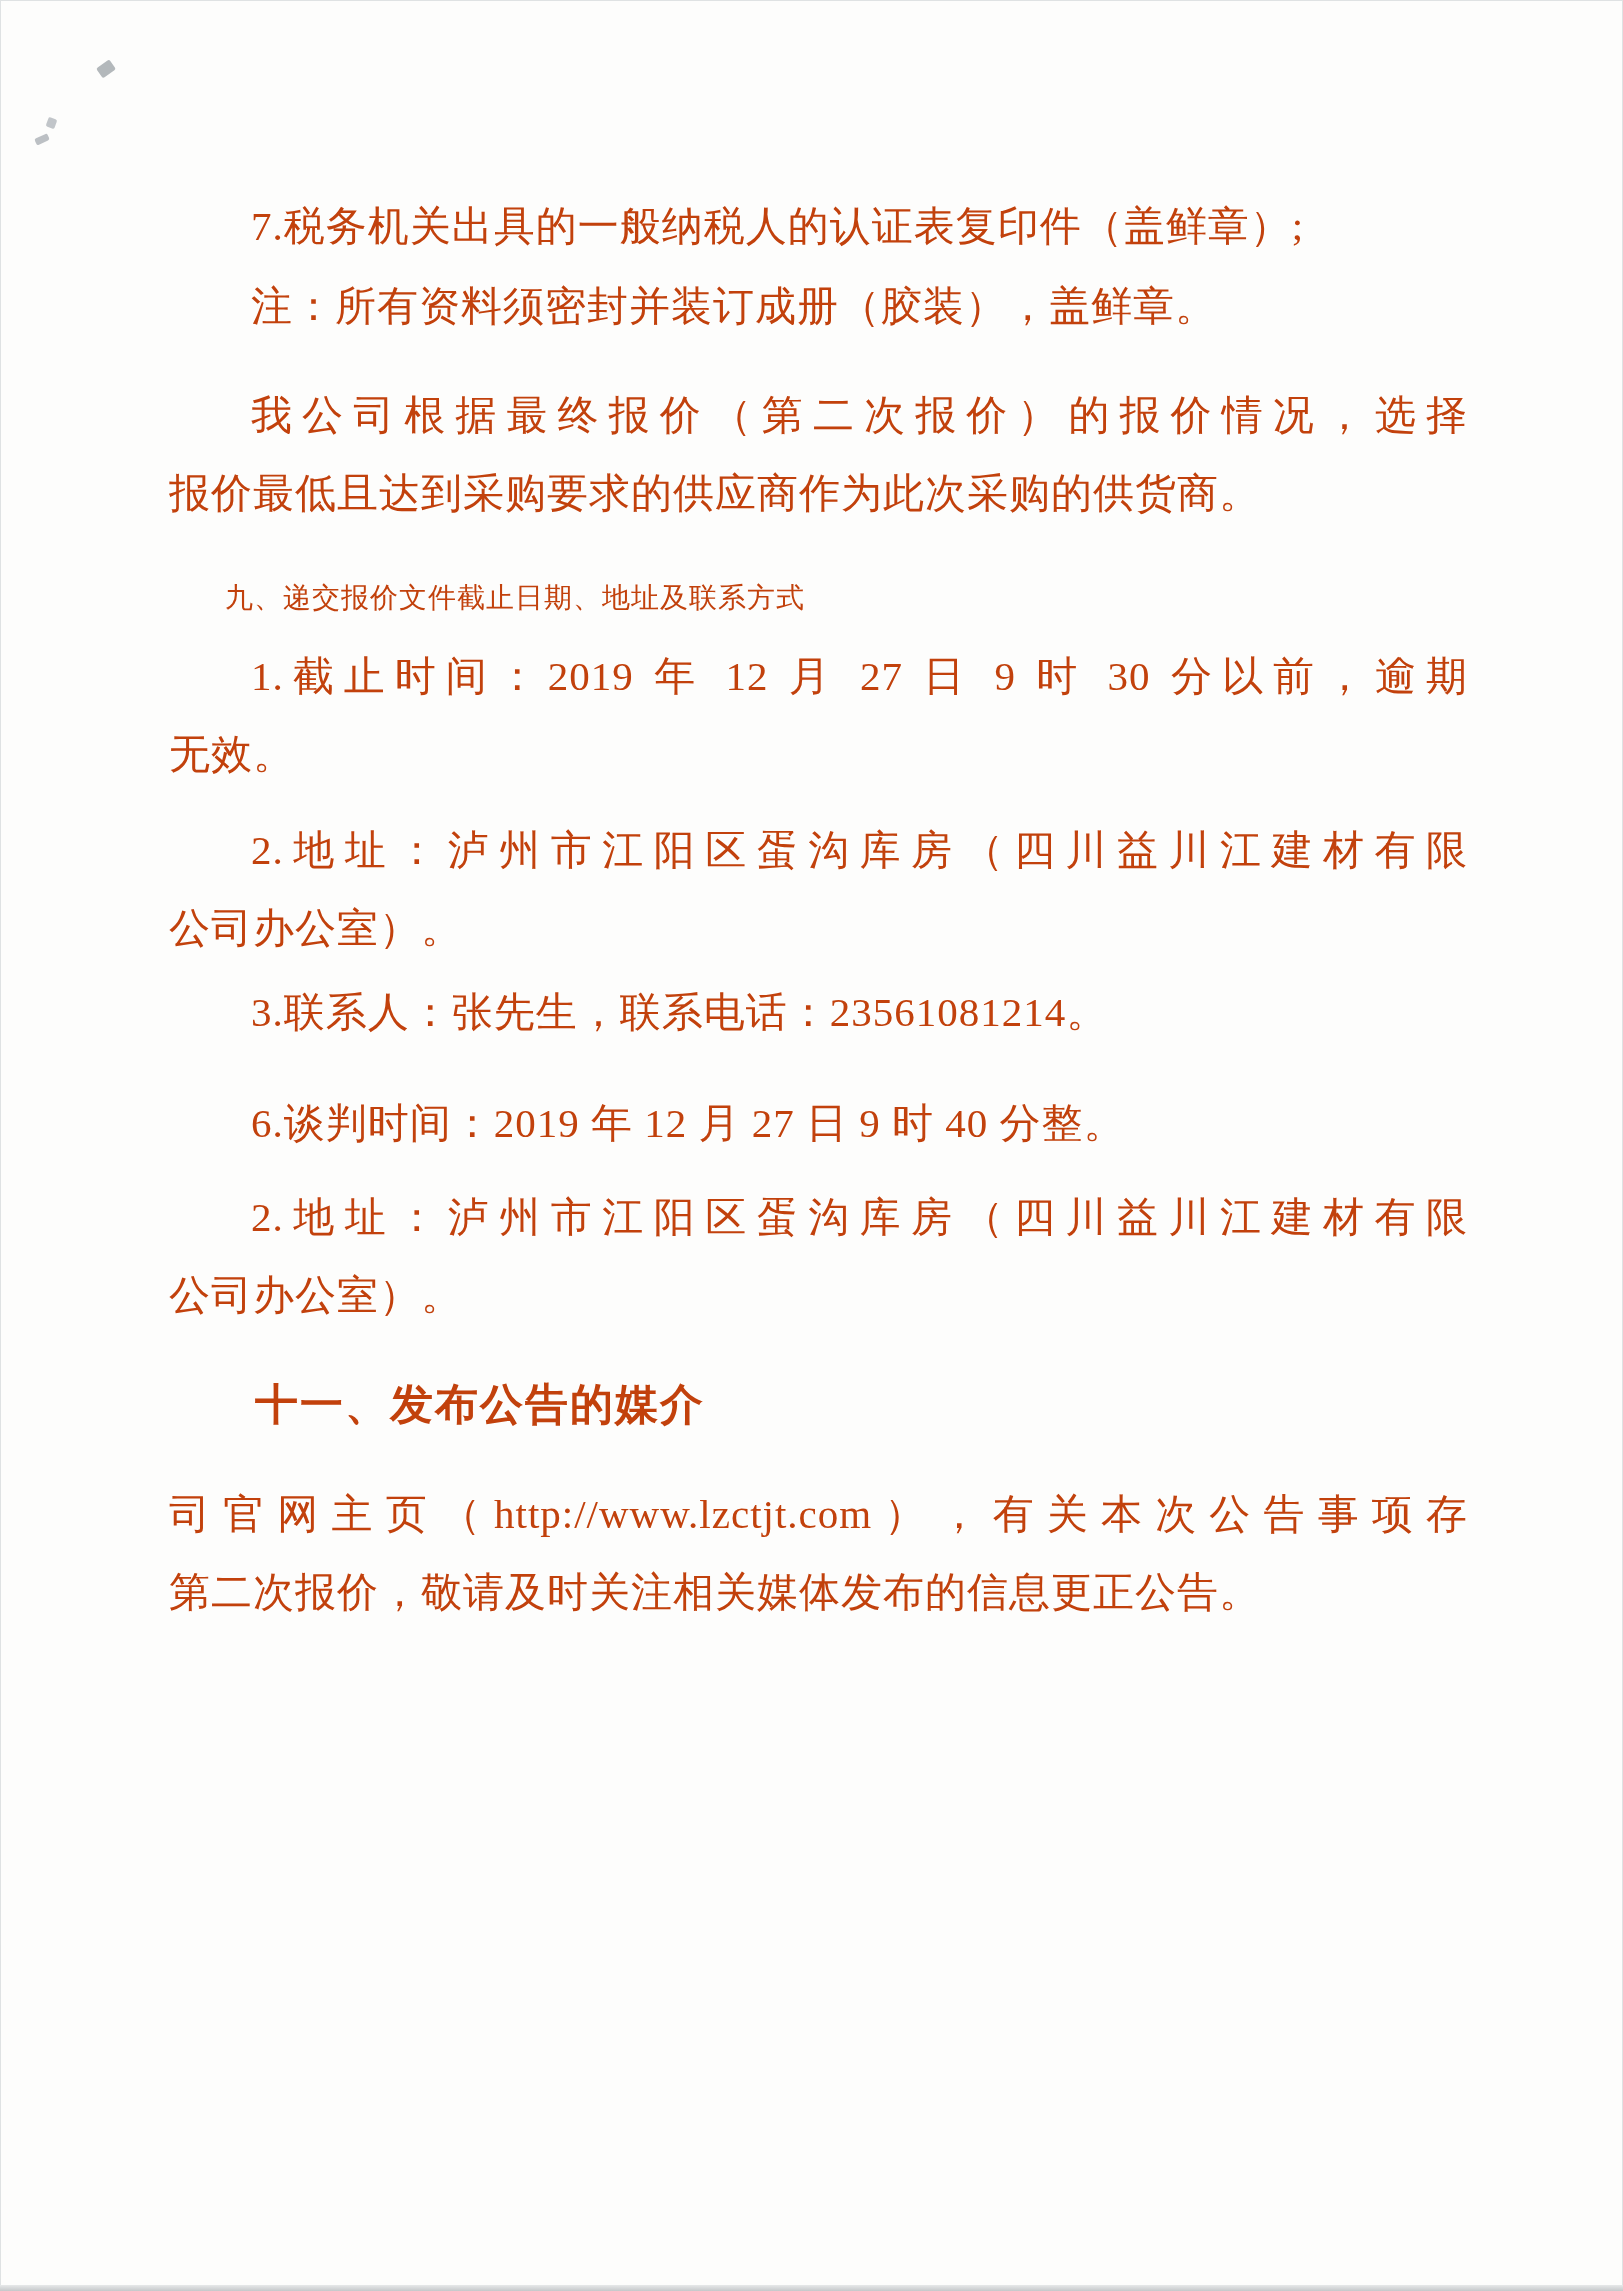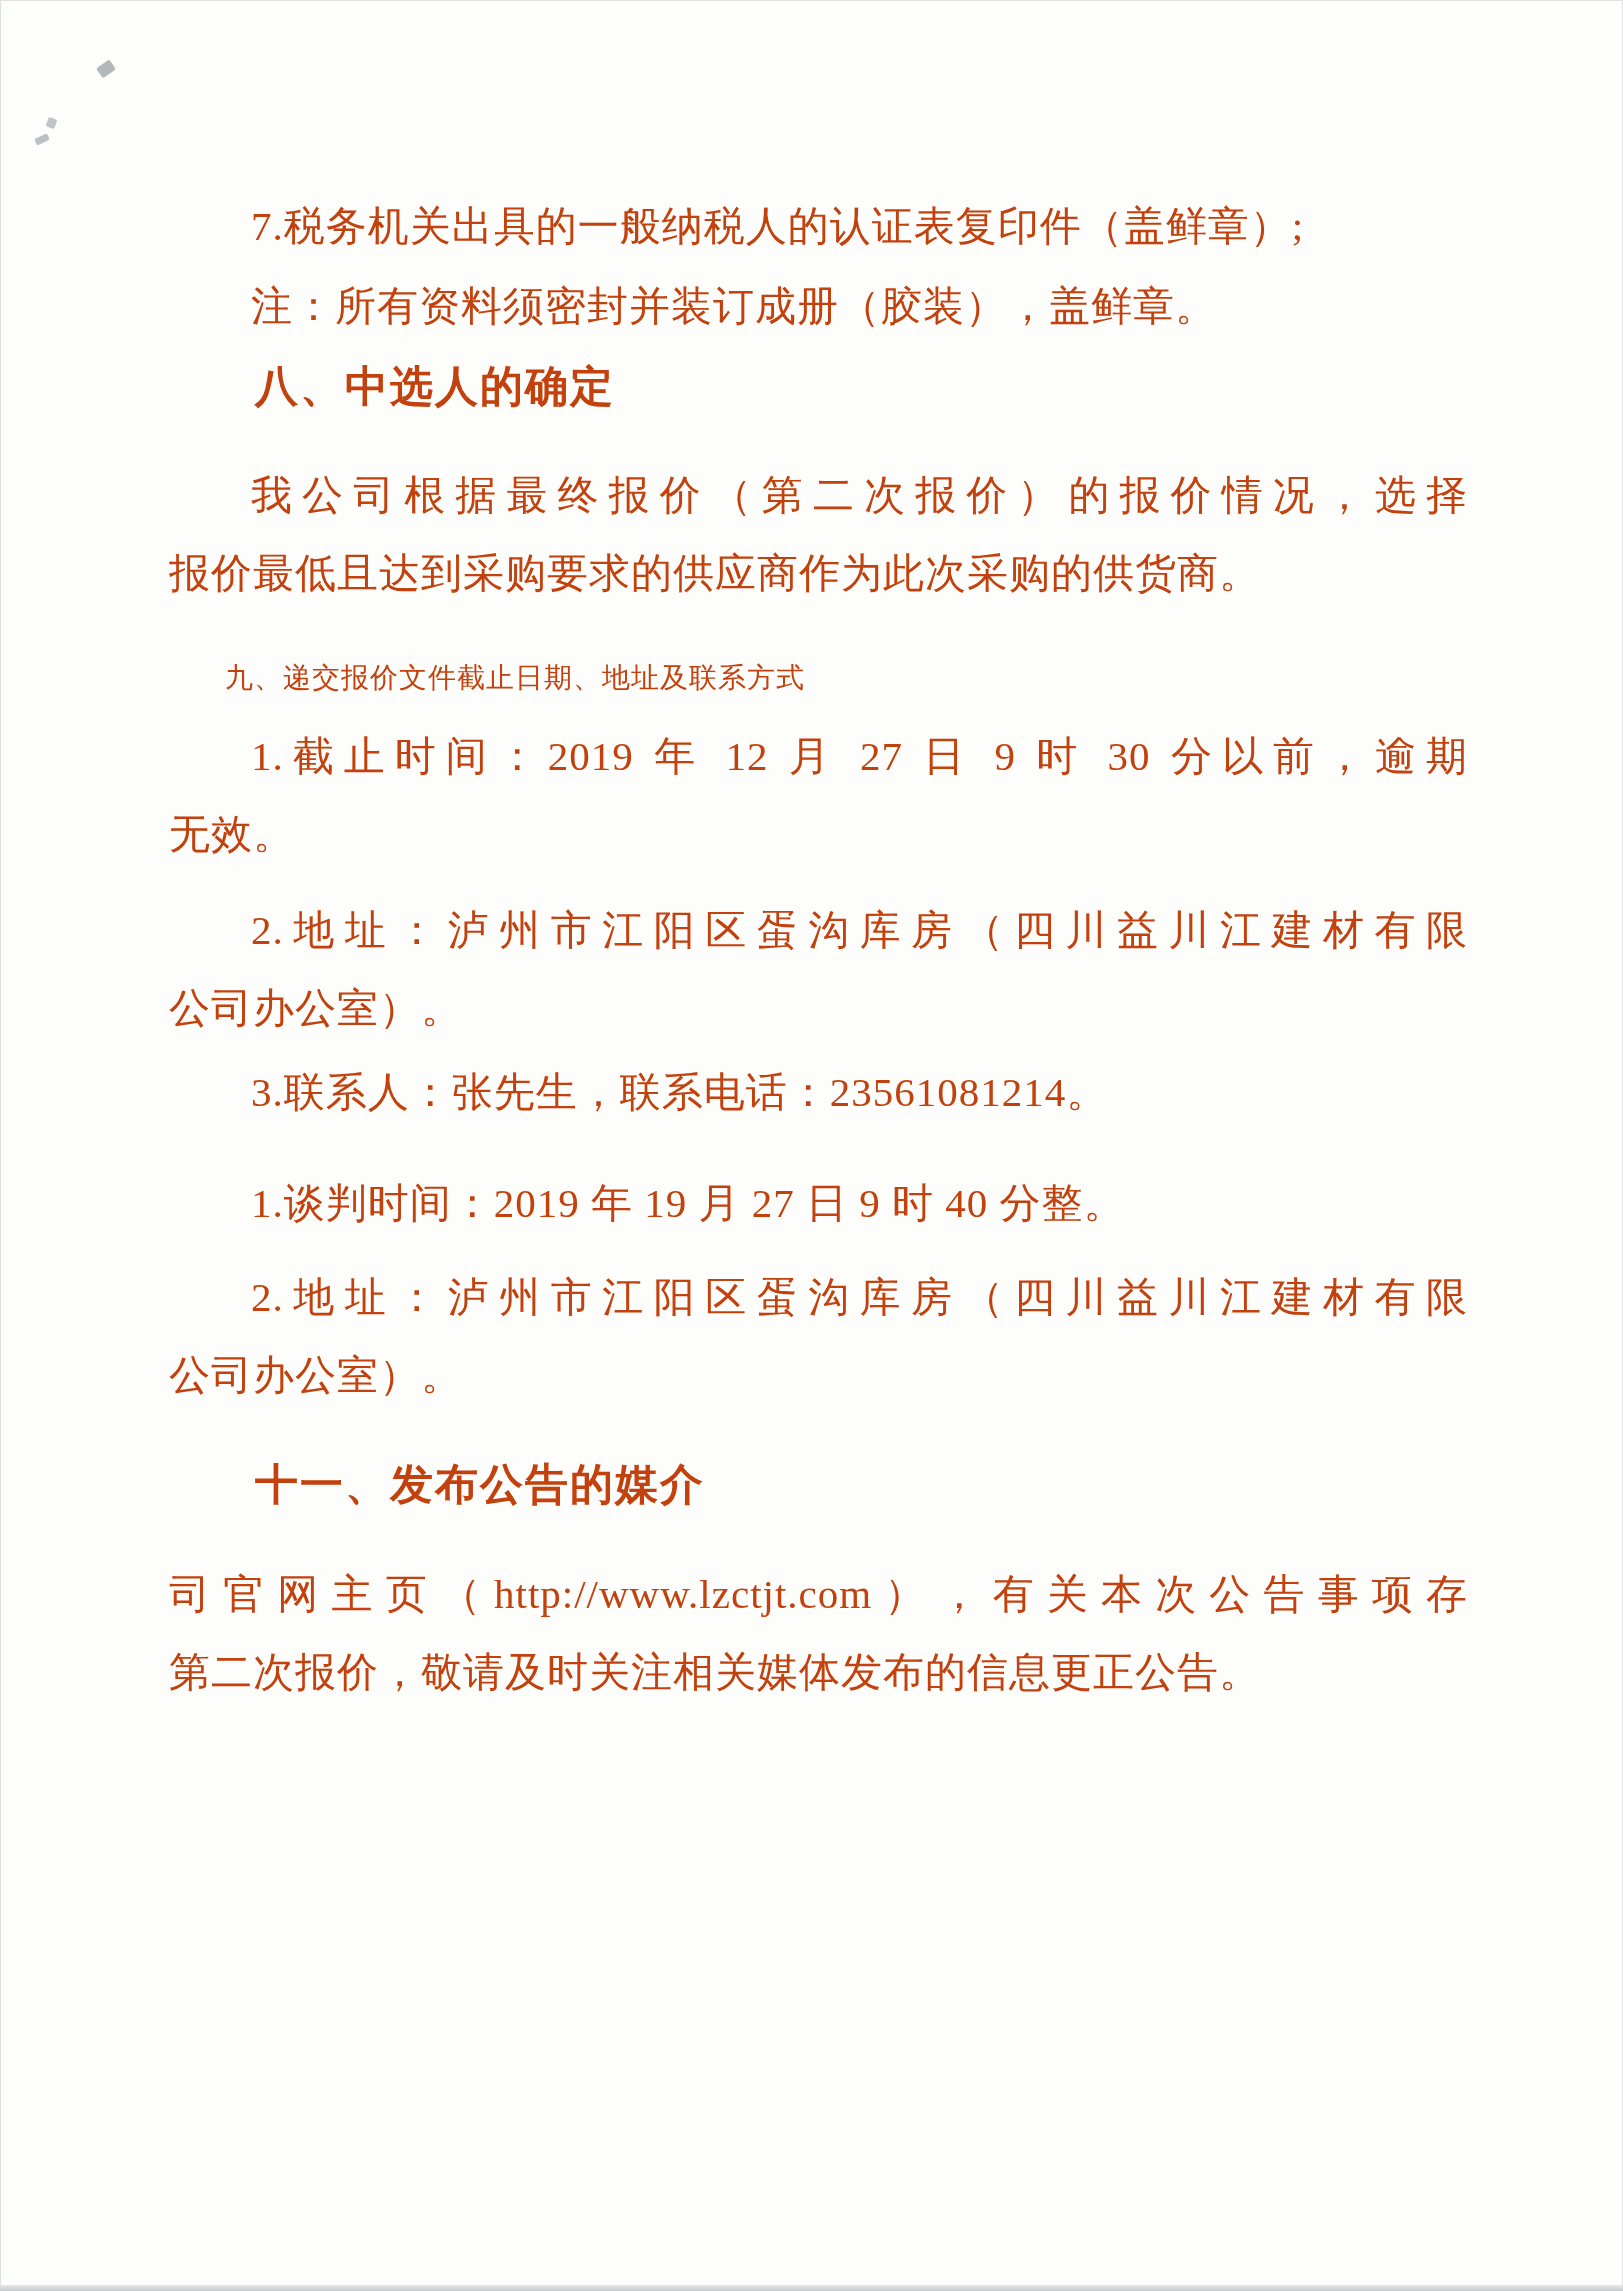--- a/index.html
+++ b/index.html
@@ -76,23 +76,20 @@
 
     <div>
       <div class="line indent">7.税务机关出具的一般纳税人的认证表复印件（盖鲜章）;</div>
     </div>
 
 
     <div style="margin-top:2px">
       <div class="line indent">注：所有资料须密封并装订成册（胶装），盖鲜章。</div>
     </div>
 
-    <div style="margin-top:2px">
-      <div class="line indent heading">八、中选人的确定</div>
-    </div>
 
     <div style="margin-top:31px">
       <div class="line indent fill">我公司根据最终报价（第二次报价）的报价情况，选择</div>
       <div class="line">报价最低且达到采购要求的供应商作为此次采购的供货商。</div>
     </div>
 
     <div style="margin-top:27.4px">
       <div class="line indent heading-regular">九、递交报价文件截止日期、地址及联系方式</div>
     </div>
 
@@ -105,21 +102,21 @@
       <div class="line indent fill">2.地址：泸州市江阳区蛋沟库房（四川益川江建材有限</div>
       <div class="line">公司办公室）。</div>
     </div>
 
     <div style="margin-top:5.9px">
       <div class="line indent">3.联系人：张先生，联系电话：23561081214。</div>
     </div>
 
 
     <div style="margin-top:33px">
-      <div class="line indent">1.谈判时间：2019 年 19 月 27 日 9 时 40 分整。</div>
+      <div class="line indent">6.谈判时间：2019 年 12 月 27 日 9 时 40 分整。</div>
     </div>
 
     <div style="margin-top:15.7px">
       <div class="line indent fill">2.地址：泸州市江阳区蛋沟库房（四川益川江建材有限</div>
       <div class="line">公司办公室）。</div>
     </div>
 
     <div style="margin-top:31px">
       <div class="line indent heading">十一、发布公告的媒介</div>
     </div>

